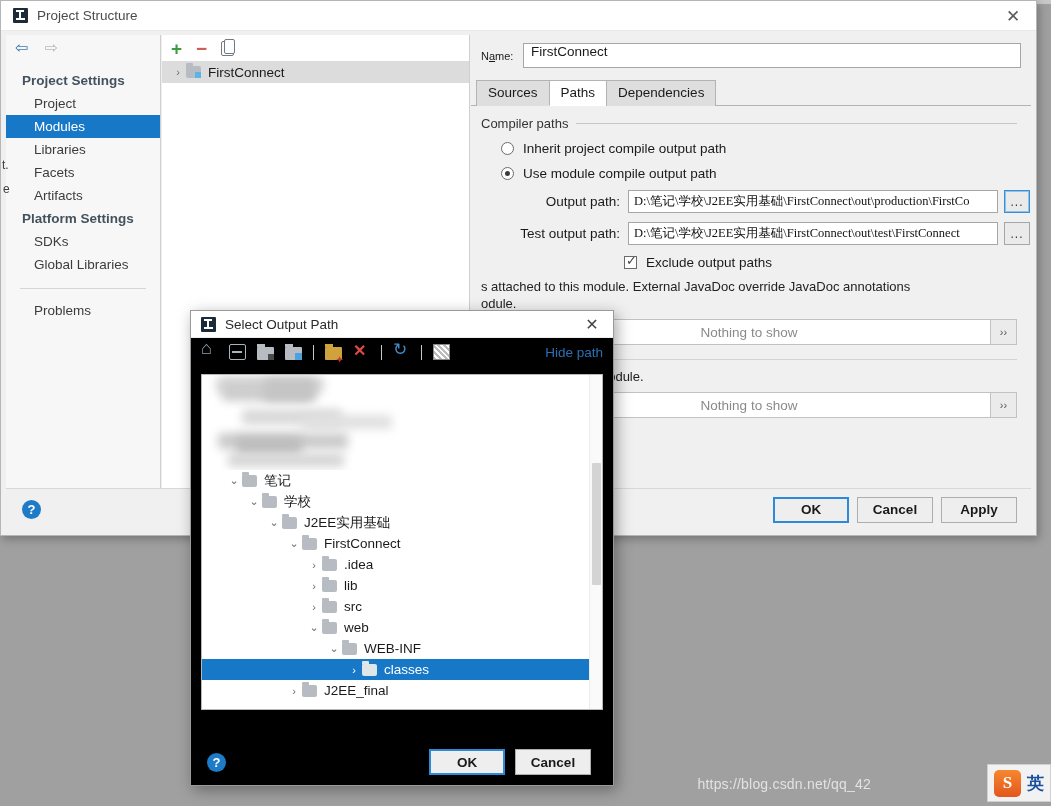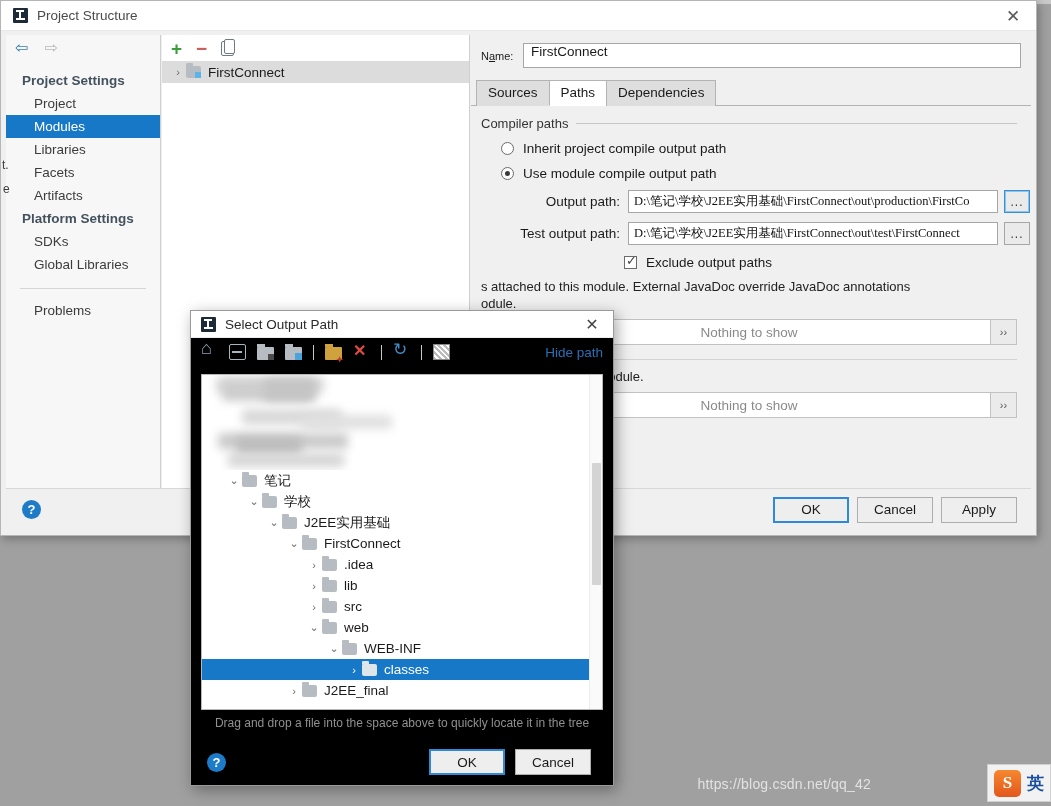--- a/index.html
+++ b/index.html
@@ -165,20 +165,21 @@
   .help-ico {
     width:19px; height:19px; border-radius:50%; background:#1e7bc8; color:#fff;
     font-size:13px; font-weight:bold; display:flex; align-items:center; justify-content:center;
     margin-left:16px; cursor:pointer;
   }
   .footer-btns { margin-left:auto; display:flex; gap:8px; margin-right:14px; }
   .btn {
     min-width:76px; height:26px; border:1px solid #adadad; background:#eeeeee;
     font-size:13.5px; display:flex; align-items:center; justify-content:center; cursor:pointer;
     font-family:"Liberation Sans", sans-serif;
+    font-weight:bold;
   }
   .btn.default { border:2px solid #2e8ad8; }
 
   
   .sop {
     position:absolute; left:190px; top:310px; width:424px; height:476px;
     background:#000000; border:1px solid #9a9a9a;
     box-shadow: 3px 4px 14px rgba(0,0,0,.35);
   }
   .sop-titlebar {
@@ -490,21 +491,20 @@
         <span class="tw" style="margin-left:84px;">›</span>
         <span class="folder"></span>
         <span>J2EE_final</span>
       </div>
 
       <div class="scrollbar">
         <div class="scroll-thumb"></div>
       </div>
     </div>
 
-    <div class="hint">Drag and drop a file into the space above to quickly locate it in the tree</div>
 
     <div class="sop-footer">
       <div class="help-ico">?</div>
       <div class="sop-btns">
         <div class="btn default">OK</div>
         <div class="btn">Cancel</div>
       </div>
     </div>
   </div>
 

